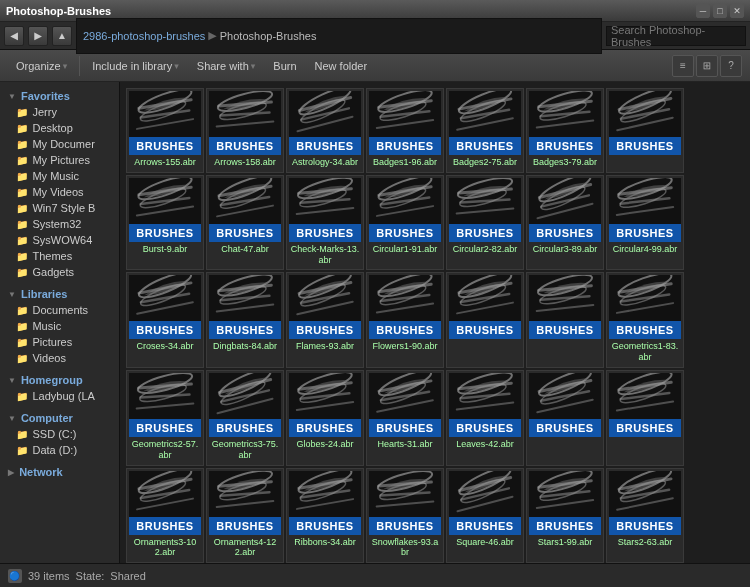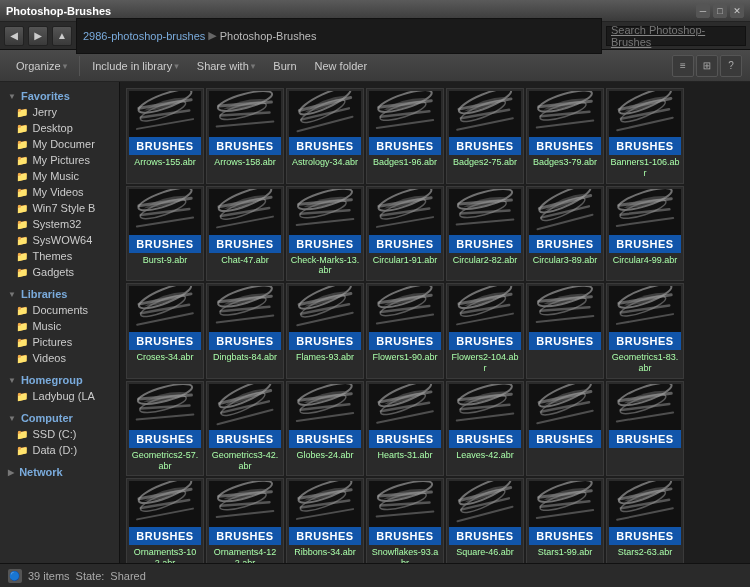--- a/index.html
+++ b/index.html
@@ -84,21 +84,20 @@
     .search-box {
       background: #1a1a1a;
       border: 1px solid #111;
       height: 20px;
       width: 140px;
       display: flex;
       align-items: center;
       padding: 0 4px;
       color: #888;
       font-size: 11px;
-      text-decoration: underline;
     }
 
     
     .toolbar {
       background: linear-gradient(to bottom, #4a4a4a, #3a3a3a);
       height: 32px;
       display: flex;
       align-items: center;
       padding: 0 8px;
       gap: 2px;
@@ -557,21 +556,20 @@
             <ellipse cx="36" cy="10" rx="28" ry="7" fill="none" stroke="#888" stroke-width="2" transform="rotate(-23, 36, 10)" opacity="0.8"></ellipse>
             <ellipse cx="34" cy="20" rx="24" ry="6" fill="none" stroke="#777" stroke-width="1.5" transform="rotate(-23, 34, 20)" opacity="0.7"></ellipse>
             <line x1="10" y1="8" x2="62" y2="18" stroke="#aaa" stroke-width="3" stroke-linecap="round" opacity="0.5" transform="rotate(-23, 36, 13)"></line>
             <line x1="12" y1="18" x2="60" y2="28" stroke="#999" stroke-width="2.5" stroke-linecap="round" opacity="0.5" transform="rotate(-23, 36, 23)"></line>
             <line x1="8" y1="28" x2="64" y2="38" stroke="#aaa" stroke-width="2" stroke-linecap="round" opacity="0.4" transform="rotate(-23, 36, 33)"></line>
             <path d="M14 12 Q36 6 58 14 Q36 20 14 12Z" fill="#888" opacity="0.4" transform="rotate(-23, 36, 13)"></path>
           </svg>
         </div>
         <div class="thumb-label">BRUSHES</div>
       </div>
-      <div class="file-name">Banners1-106.abr</div>
     </div>
       <div class="file-item">
       <div class="file-thumb">
         <div class="thumb-image">
           <svg width="72" height="46" viewBox="0 0 72 46">
             <rect width="72" height="46" fill="#111"></rect>
             <ellipse cx="36" cy="10" rx="28" ry="7" fill="none" stroke="#888" stroke-width="2" transform="rotate(-19, 36, 10)" opacity="0.8"></ellipse>
             <ellipse cx="34" cy="20" rx="24" ry="6" fill="none" stroke="#777" stroke-width="1.5" transform="rotate(-19, 34, 20)" opacity="0.7"></ellipse>
             <line x1="10" y1="8" x2="62" y2="18" stroke="#aaa" stroke-width="3" stroke-linecap="round" opacity="0.5" transform="rotate(-19, 36, 13)"></line>
             <line x1="12" y1="18" x2="60" y2="28" stroke="#999" stroke-width="2.5" stroke-linecap="round" opacity="0.5" transform="rotate(-19, 36, 23)"></line>
@@ -761,21 +759,20 @@
             <ellipse cx="36" cy="10" rx="28" ry="7" fill="none" stroke="#888" stroke-width="2" transform="rotate(-21, 36, 10)" opacity="0.8"></ellipse>
             <ellipse cx="34" cy="20" rx="24" ry="6" fill="none" stroke="#777" stroke-width="1.5" transform="rotate(-21, 34, 20)" opacity="0.7"></ellipse>
             <line x1="10" y1="8" x2="62" y2="18" stroke="#aaa" stroke-width="3" stroke-linecap="round" opacity="0.5" transform="rotate(-21, 36, 13)"></line>
             <line x1="12" y1="18" x2="60" y2="28" stroke="#999" stroke-width="2.5" stroke-linecap="round" opacity="0.5" transform="rotate(-21, 36, 23)"></line>
             <line x1="8" y1="28" x2="64" y2="38" stroke="#aaa" stroke-width="2" stroke-linecap="round" opacity="0.4" transform="rotate(-21, 36, 33)"></line>
             <path d="M14 12 Q36 6 58 14 Q36 20 14 12Z" fill="#888" opacity="0.4" transform="rotate(-21, 36, 13)"></path>
           </svg>
         </div>
         <div class="thumb-label">BRUSHES</div>
       </div>
-      <div class="file-name">Flowers2-104.abr</div>
     </div>
       <div class="file-item">
       <div class="file-thumb">
         <div class="thumb-image">
           <svg width="72" height="46" viewBox="0 0 72 46">
             <rect width="72" height="46" fill="#111"></rect>
             <ellipse cx="36" cy="10" rx="28" ry="7" fill="none" stroke="#888" stroke-width="2" transform="rotate(-16, 36, 10)" opacity="0.8"></ellipse>
             <ellipse cx="34" cy="20" rx="24" ry="6" fill="none" stroke="#777" stroke-width="1.5" transform="rotate(-16, 34, 20)" opacity="0.7"></ellipse>
             <line x1="10" y1="8" x2="62" y2="18" stroke="#aaa" stroke-width="3" stroke-linecap="round" opacity="0.5" transform="rotate(-16, 36, 13)"></line>
             <line x1="12" y1="18" x2="60" y2="28" stroke="#999" stroke-width="2.5" stroke-linecap="round" opacity="0.5" transform="rotate(-16, 36, 23)"></line>
@@ -828,21 +825,21 @@
             <ellipse cx="36" cy="10" rx="28" ry="7" fill="none" stroke="#888" stroke-width="2" transform="rotate(-25, 36, 10)" opacity="0.8"></ellipse>
             <ellipse cx="34" cy="20" rx="24" ry="6" fill="none" stroke="#777" stroke-width="1.5" transform="rotate(-25, 34, 20)" opacity="0.7"></ellipse>
             <line x1="10" y1="8" x2="62" y2="18" stroke="#aaa" stroke-width="3" stroke-linecap="round" opacity="0.5" transform="rotate(-25, 36, 13)"></line>
             <line x1="12" y1="18" x2="60" y2="28" stroke="#999" stroke-width="2.5" stroke-linecap="round" opacity="0.5" transform="rotate(-25, 36, 23)"></line>
             <line x1="8" y1="28" x2="64" y2="38" stroke="#aaa" stroke-width="2" stroke-linecap="round" opacity="0.4" transform="rotate(-25, 36, 33)"></line>
             <path d="M14 12 Q36 6 58 14 Q36 20 14 12Z" fill="#888" opacity="0.4" transform="rotate(-25, 36, 13)"></path>
           </svg>
         </div>
         <div class="thumb-label">BRUSHES</div>
       </div>
-      <div class="file-name">Geometrics3-42.abr</div>
+      <div class="file-name">Geometrics3-75.abr</div>
     </div>
       <div class="file-item">
       <div class="file-thumb">
         <div class="thumb-image">
           <svg width="72" height="46" viewBox="0 0 72 46">
             <rect width="72" height="46" fill="#111"></rect>
             <ellipse cx="36" cy="10" rx="28" ry="7" fill="none" stroke="#888" stroke-width="2" transform="rotate(-18, 36, 10)" opacity="0.8"></ellipse>
             <ellipse cx="34" cy="20" rx="24" ry="6" fill="none" stroke="#777" stroke-width="1.5" transform="rotate(-18, 34, 20)" opacity="0.7"></ellipse>
             <line x1="10" y1="8" x2="62" y2="18" stroke="#aaa" stroke-width="3" stroke-linecap="round" opacity="0.5" transform="rotate(-18, 36, 13)"></line>
             <line x1="12" y1="18" x2="60" y2="28" stroke="#999" stroke-width="2.5" stroke-linecap="round" opacity="0.5" transform="rotate(-18, 36, 23)"></line>

